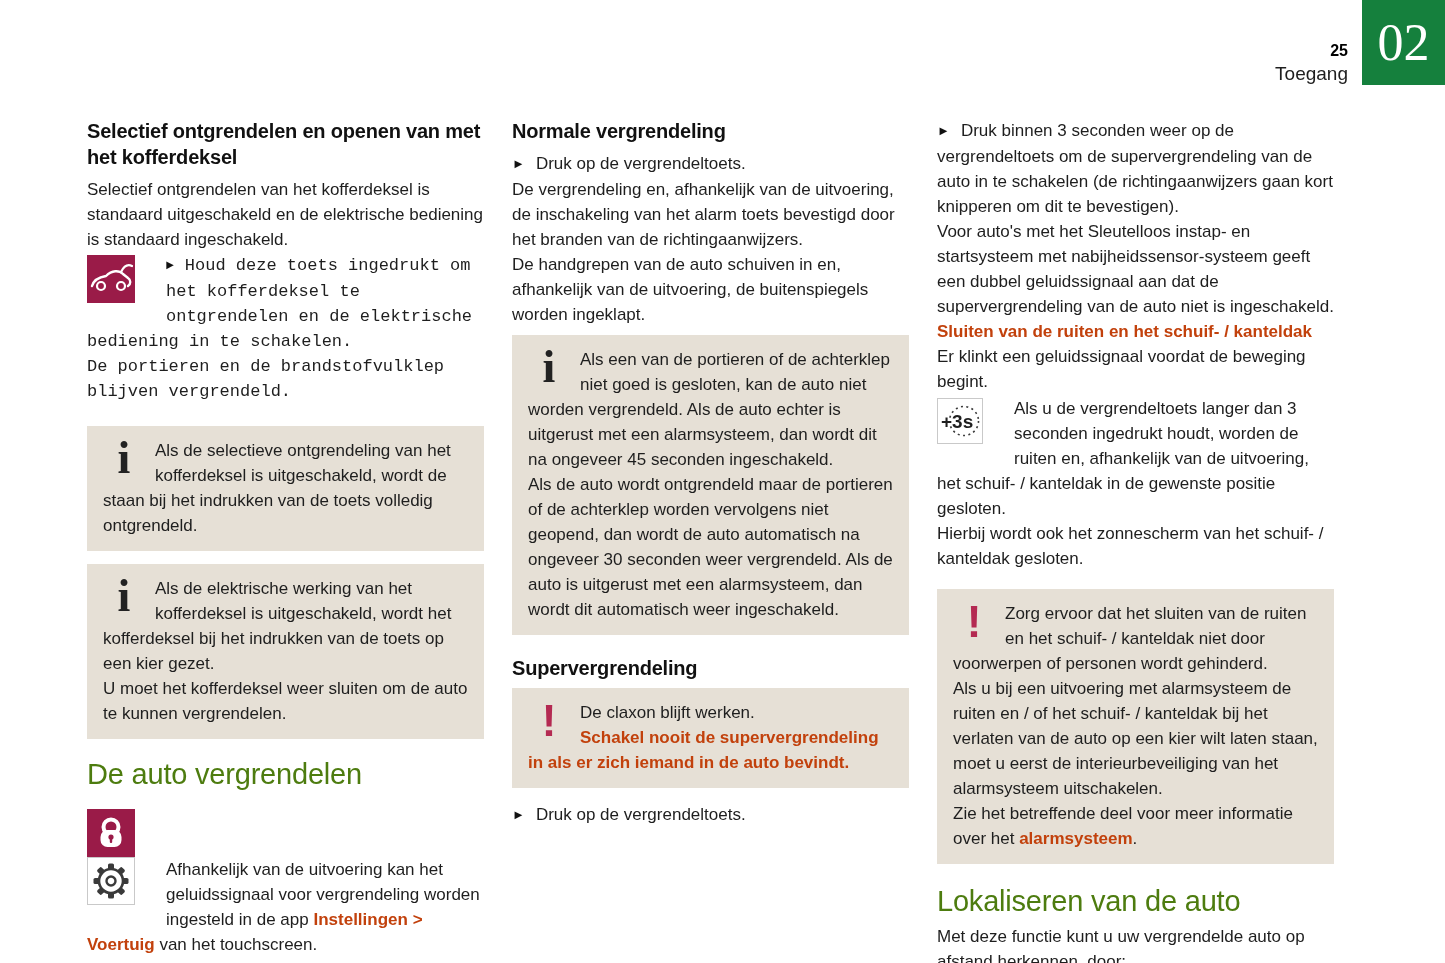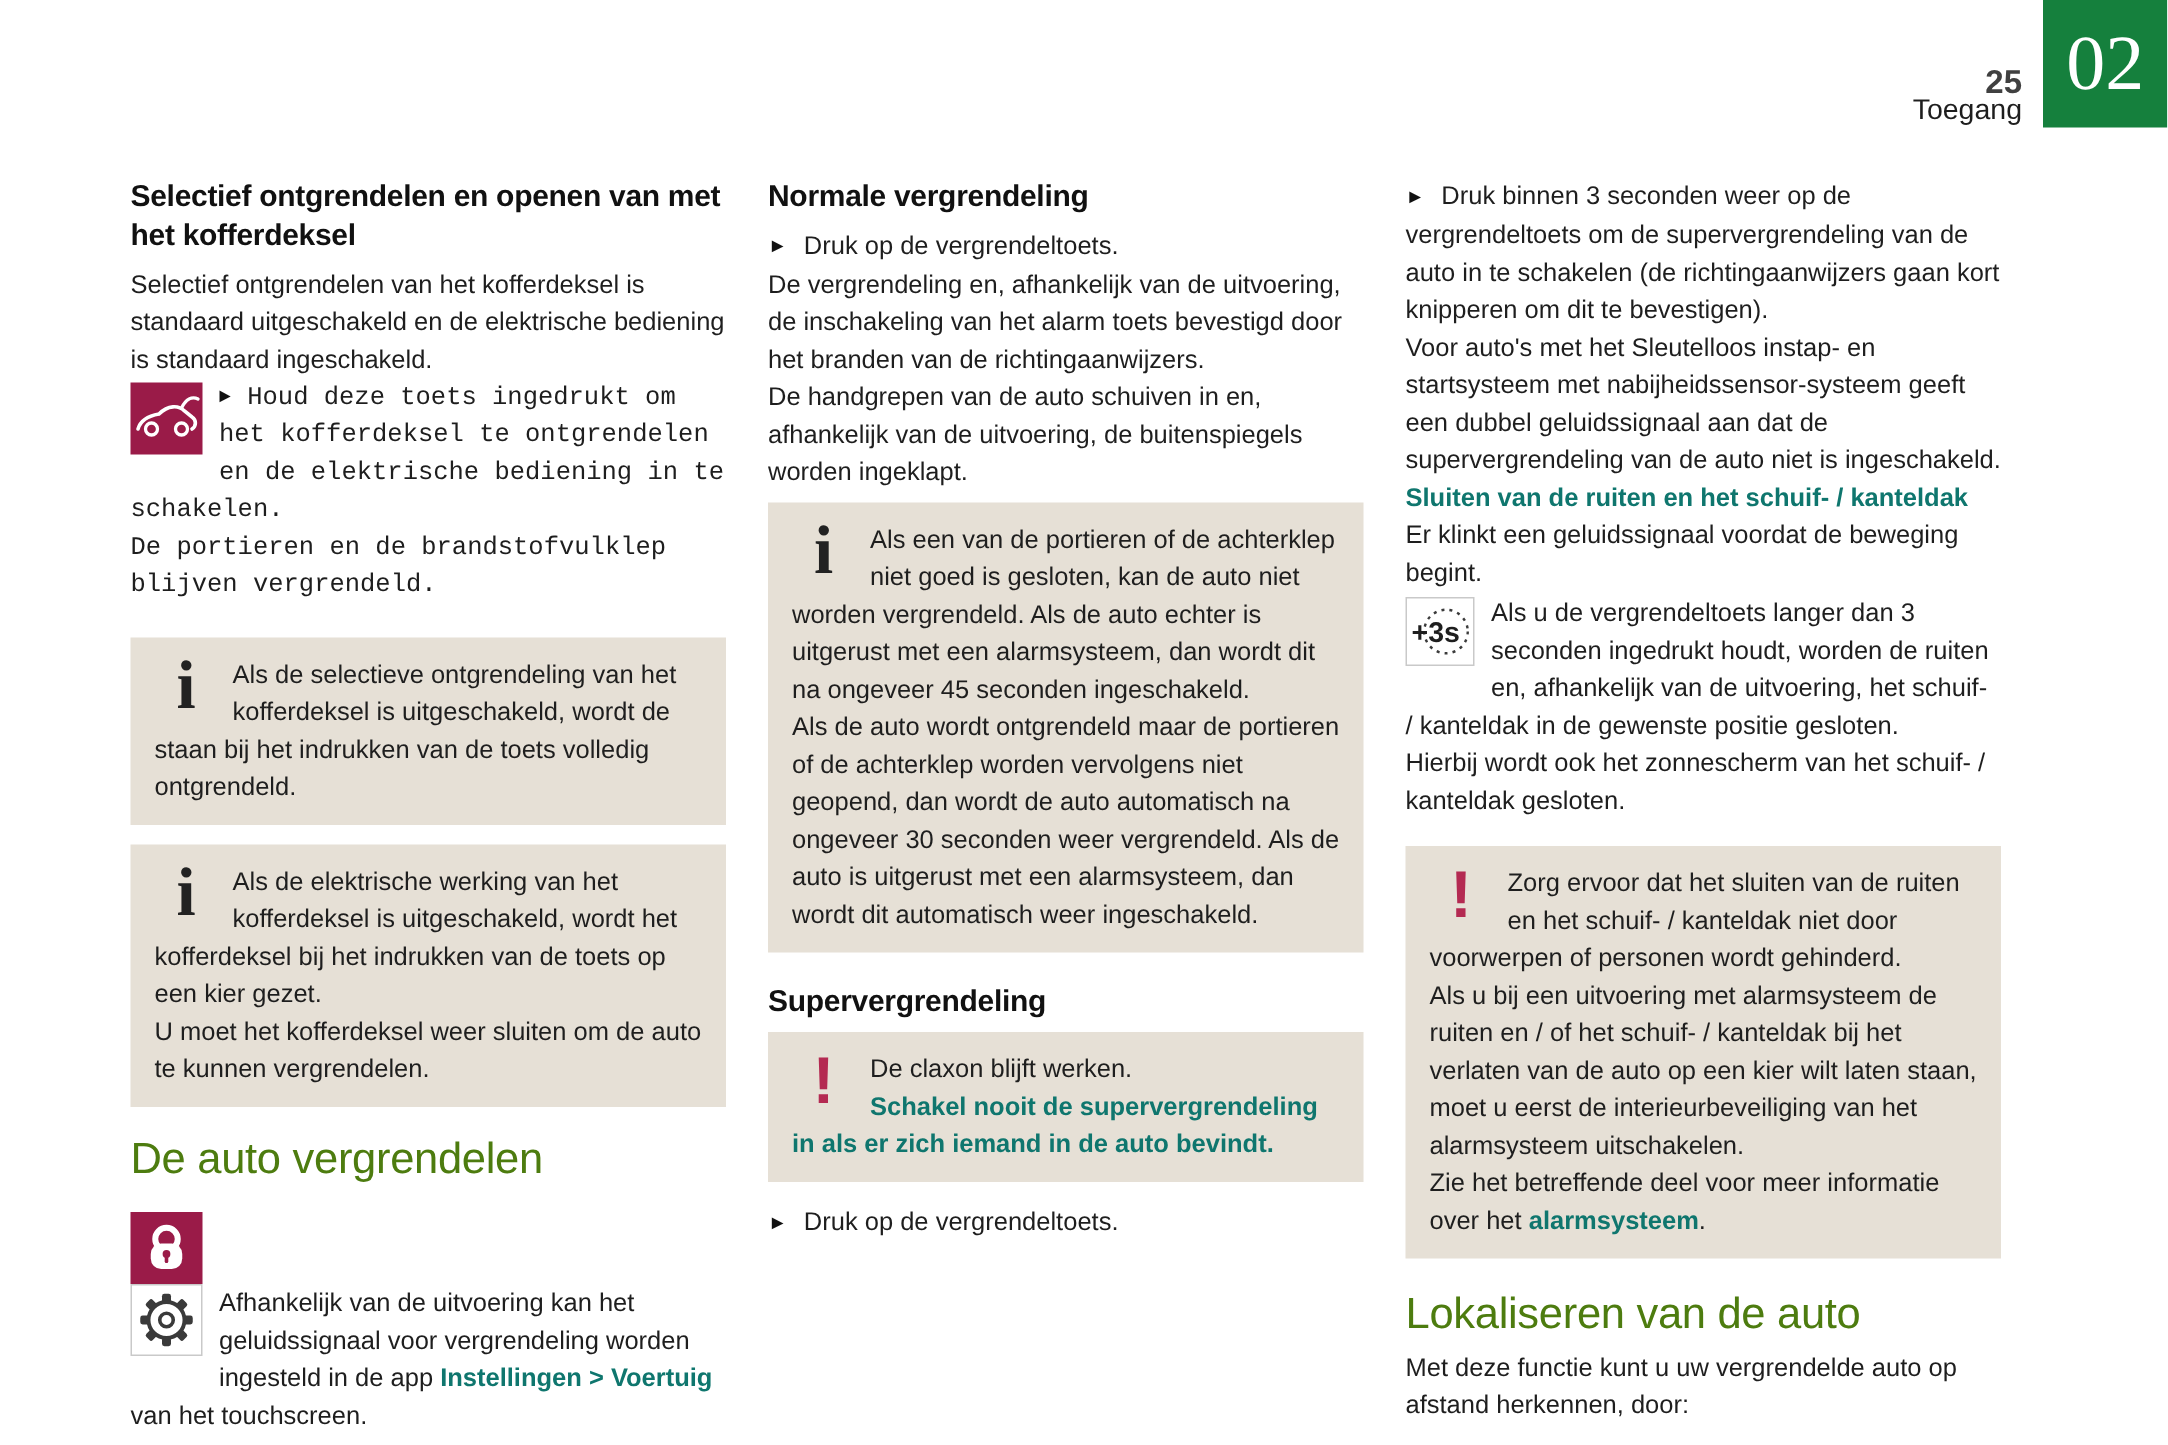--- a/index.html
+++ b/index.html
@@ -17,35 +17,35 @@
     position: absolute; top: 0; left: 1362px; width: 83px; height: 85px;
     background: #15803d;
     display: flex; align-items: center; justify-content: center;
   }
   .chapter-badge span {
     font-family: "Liberation Serif", serif;
     font-size: 52px; color: #ffffff; line-height: 1;
   }
   .page-num {
     position: absolute; top: 42px; right: 97px;
-    font-size: 22px; font-weight: 700; color: #404040; text-align: right;
+    font-size: 16px; font-weight: 700; color: #000000; text-align: right;
   }
   .page-chapter {
     position: absolute; top: 63px; right: 97px;
     font-size: 19px; color: #1e1e1e; text-align: right;
   }
   
   .col { position: absolute; top: 118px; width: 397px; }
   .col1 { left: 87px; }
   .col2 { left: 512px; }
   .col3 { left: 937px; }
 
   p, h2, h3 { margin: 0; }
   .body-text { font-size: 17px; line-height: 25px; color: #1e1e1e; }
-  .bold { font-weight: 700; color: #0f766e; }
+  .bold { font-weight: 700; color: #c2410c; }
 
   h3.sec-head {
     font-size: 20px; line-height: 26px; font-weight: 700; color: #111;
     margin-bottom: 7px; letter-spacing: -0.2px;
   }
   h2.big-head {
     font-size: 29px; line-height: 34px; font-weight: 400; color: #4d7c0f;
     letter-spacing: -0.2px;
   }
   .arrow {
@@ -68,21 +68,21 @@
   }
   .glyph-excl {
     font-size: 44px; line-height: 42px; font-weight: 700; color: #b42a52;
   }
   
   .tile {
     width: 48px; height: 48px; display: block;
   }
   .tile.maroon { background: #9a1b48; }
   .tile.outline { background: #ffffff; border: 1px solid #c9c9c9; }
-  .float-tile { float: left; margin: 2px 11px 4px 0; }
+  .float-tile { float: left; margin: 2px 31px 4px 0; }
   svg { display: block; }
 </style>
 </head>
 <body>
 
 <div class="page">
 
   <div class="chapter-badge">
     <span>02</span>
   </div>

